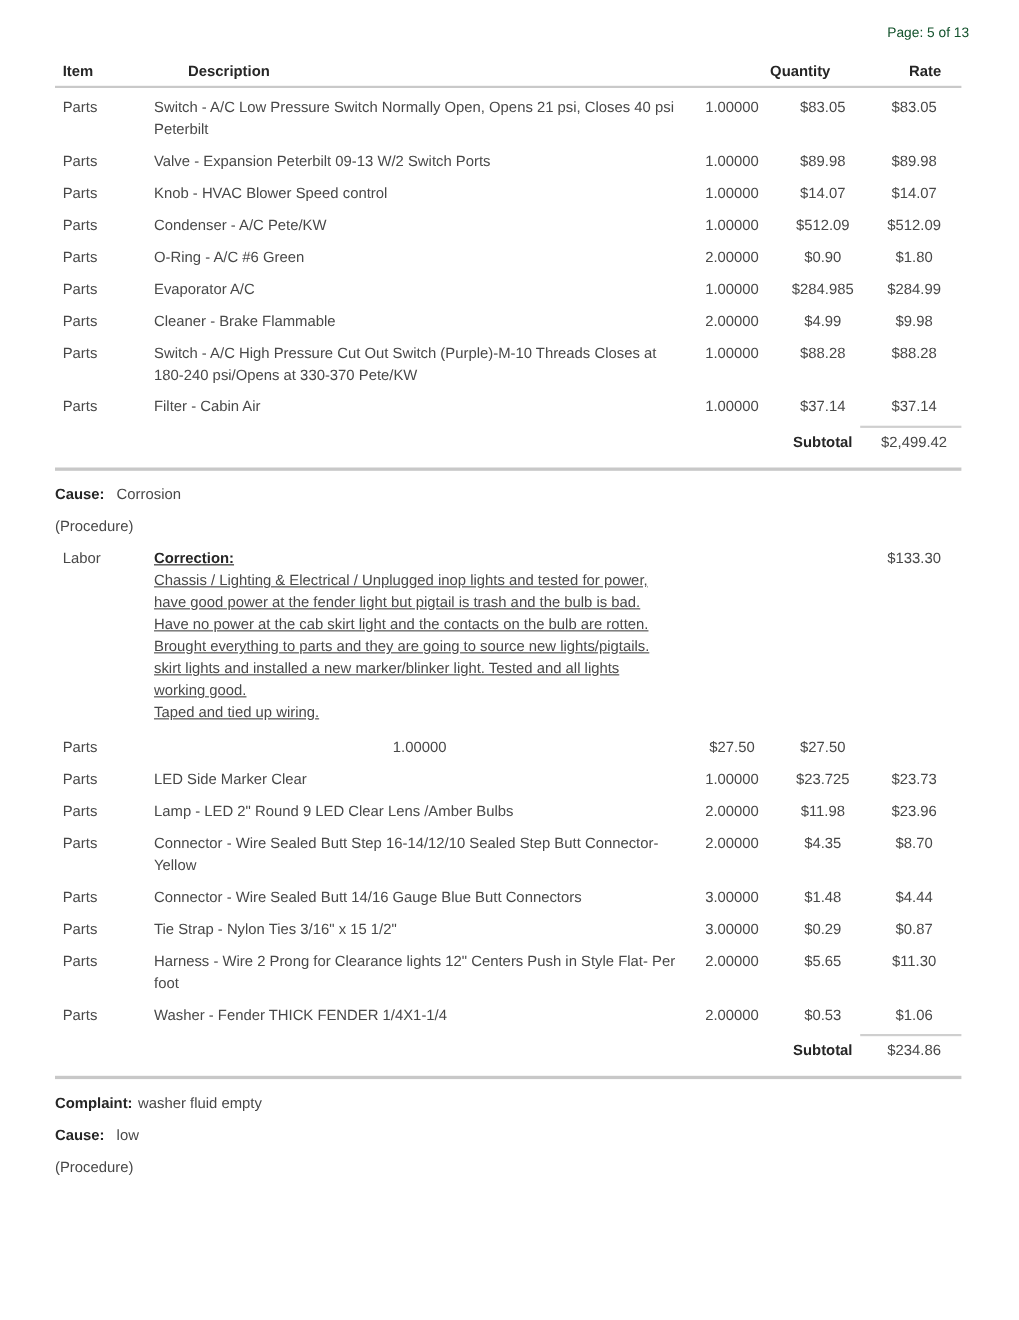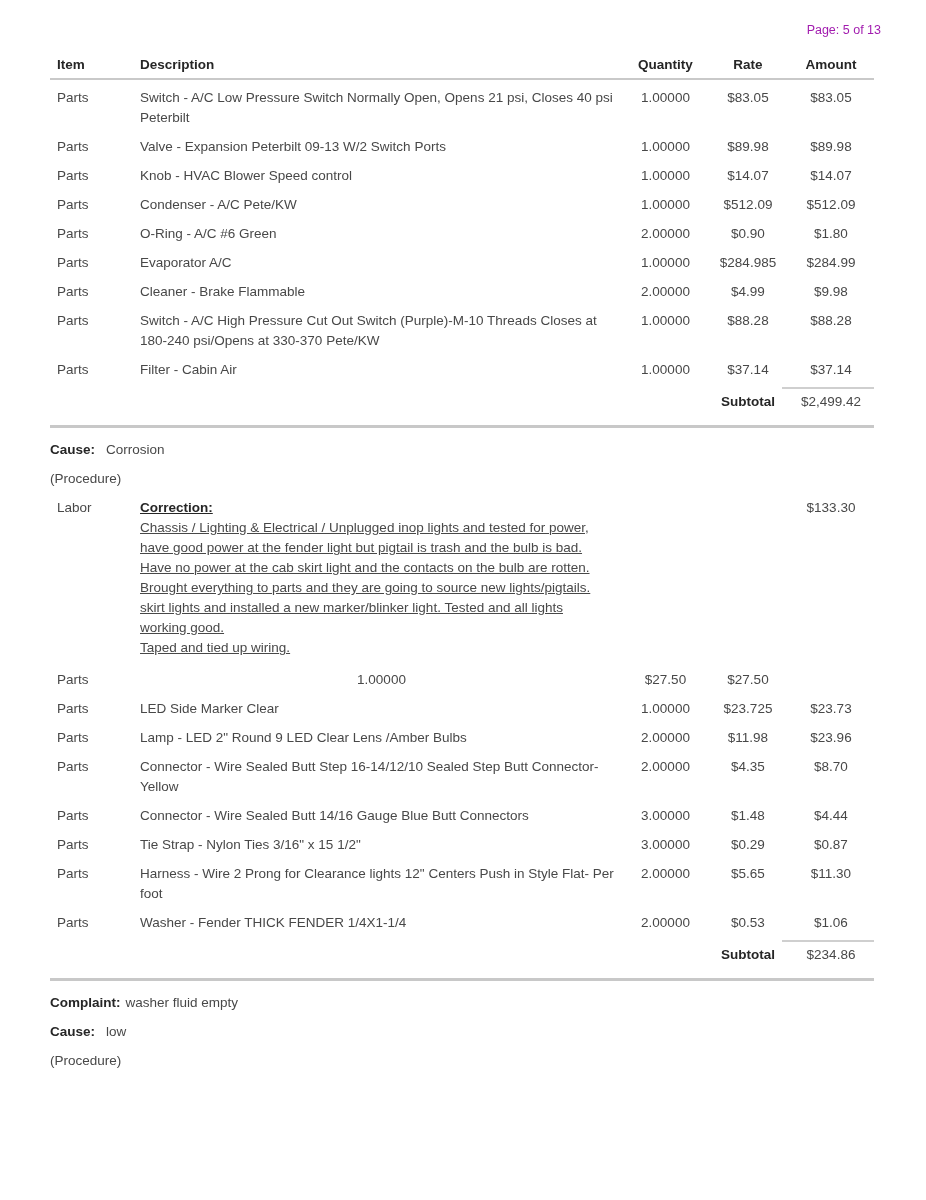--- a/index.html
+++ b/index.html
@@ -8,31 +8,31 @@
     width:926px; height:1200px;
     background:#ffffff;
     font-family:"Liberation Sans", sans-serif;
     font-size:13.5px;
     line-height:20px;
     color:#484848;
     overflow:hidden;
   }
   .page-label {
     position:absolute; top:20px; right:45px;
-    font-size:12.5px; color:#a21caf;
+    font-size:12.5px; color:#14532d;
   }
   .content { position:absolute; left:50px; top:55px; width:824px; }
 
   .grid { display:grid; grid-template-columns:90px 483px 85px 80px 86px; }
   .c-item { padding-left:7px; }
   .c-qty, .c-rate, .c-amt { text-align:center; }
   .row { margin-bottom:9px; }
 
   .b { font-weight:bold; color:#262626; }
-  .thead { color:#262626; font-weight:bold; }
+  .thead { color:#262626; font-weight:bold;gap:31px; }
   .header-rule { border-top:2px solid #c9c9c9; margin:3px 0 8px 0; }
 
   .amount-rule {
     width:92px; margin-left:732px;
     border-top:2px solid #cfcfcf;
     margin-top:-2px; margin-bottom:3px;
   }
   .subtotal-row { margin-bottom:0; }
 
   .section-divider { border-top:3px solid #c8c8c8; margin:13px 0 12px 0; }

